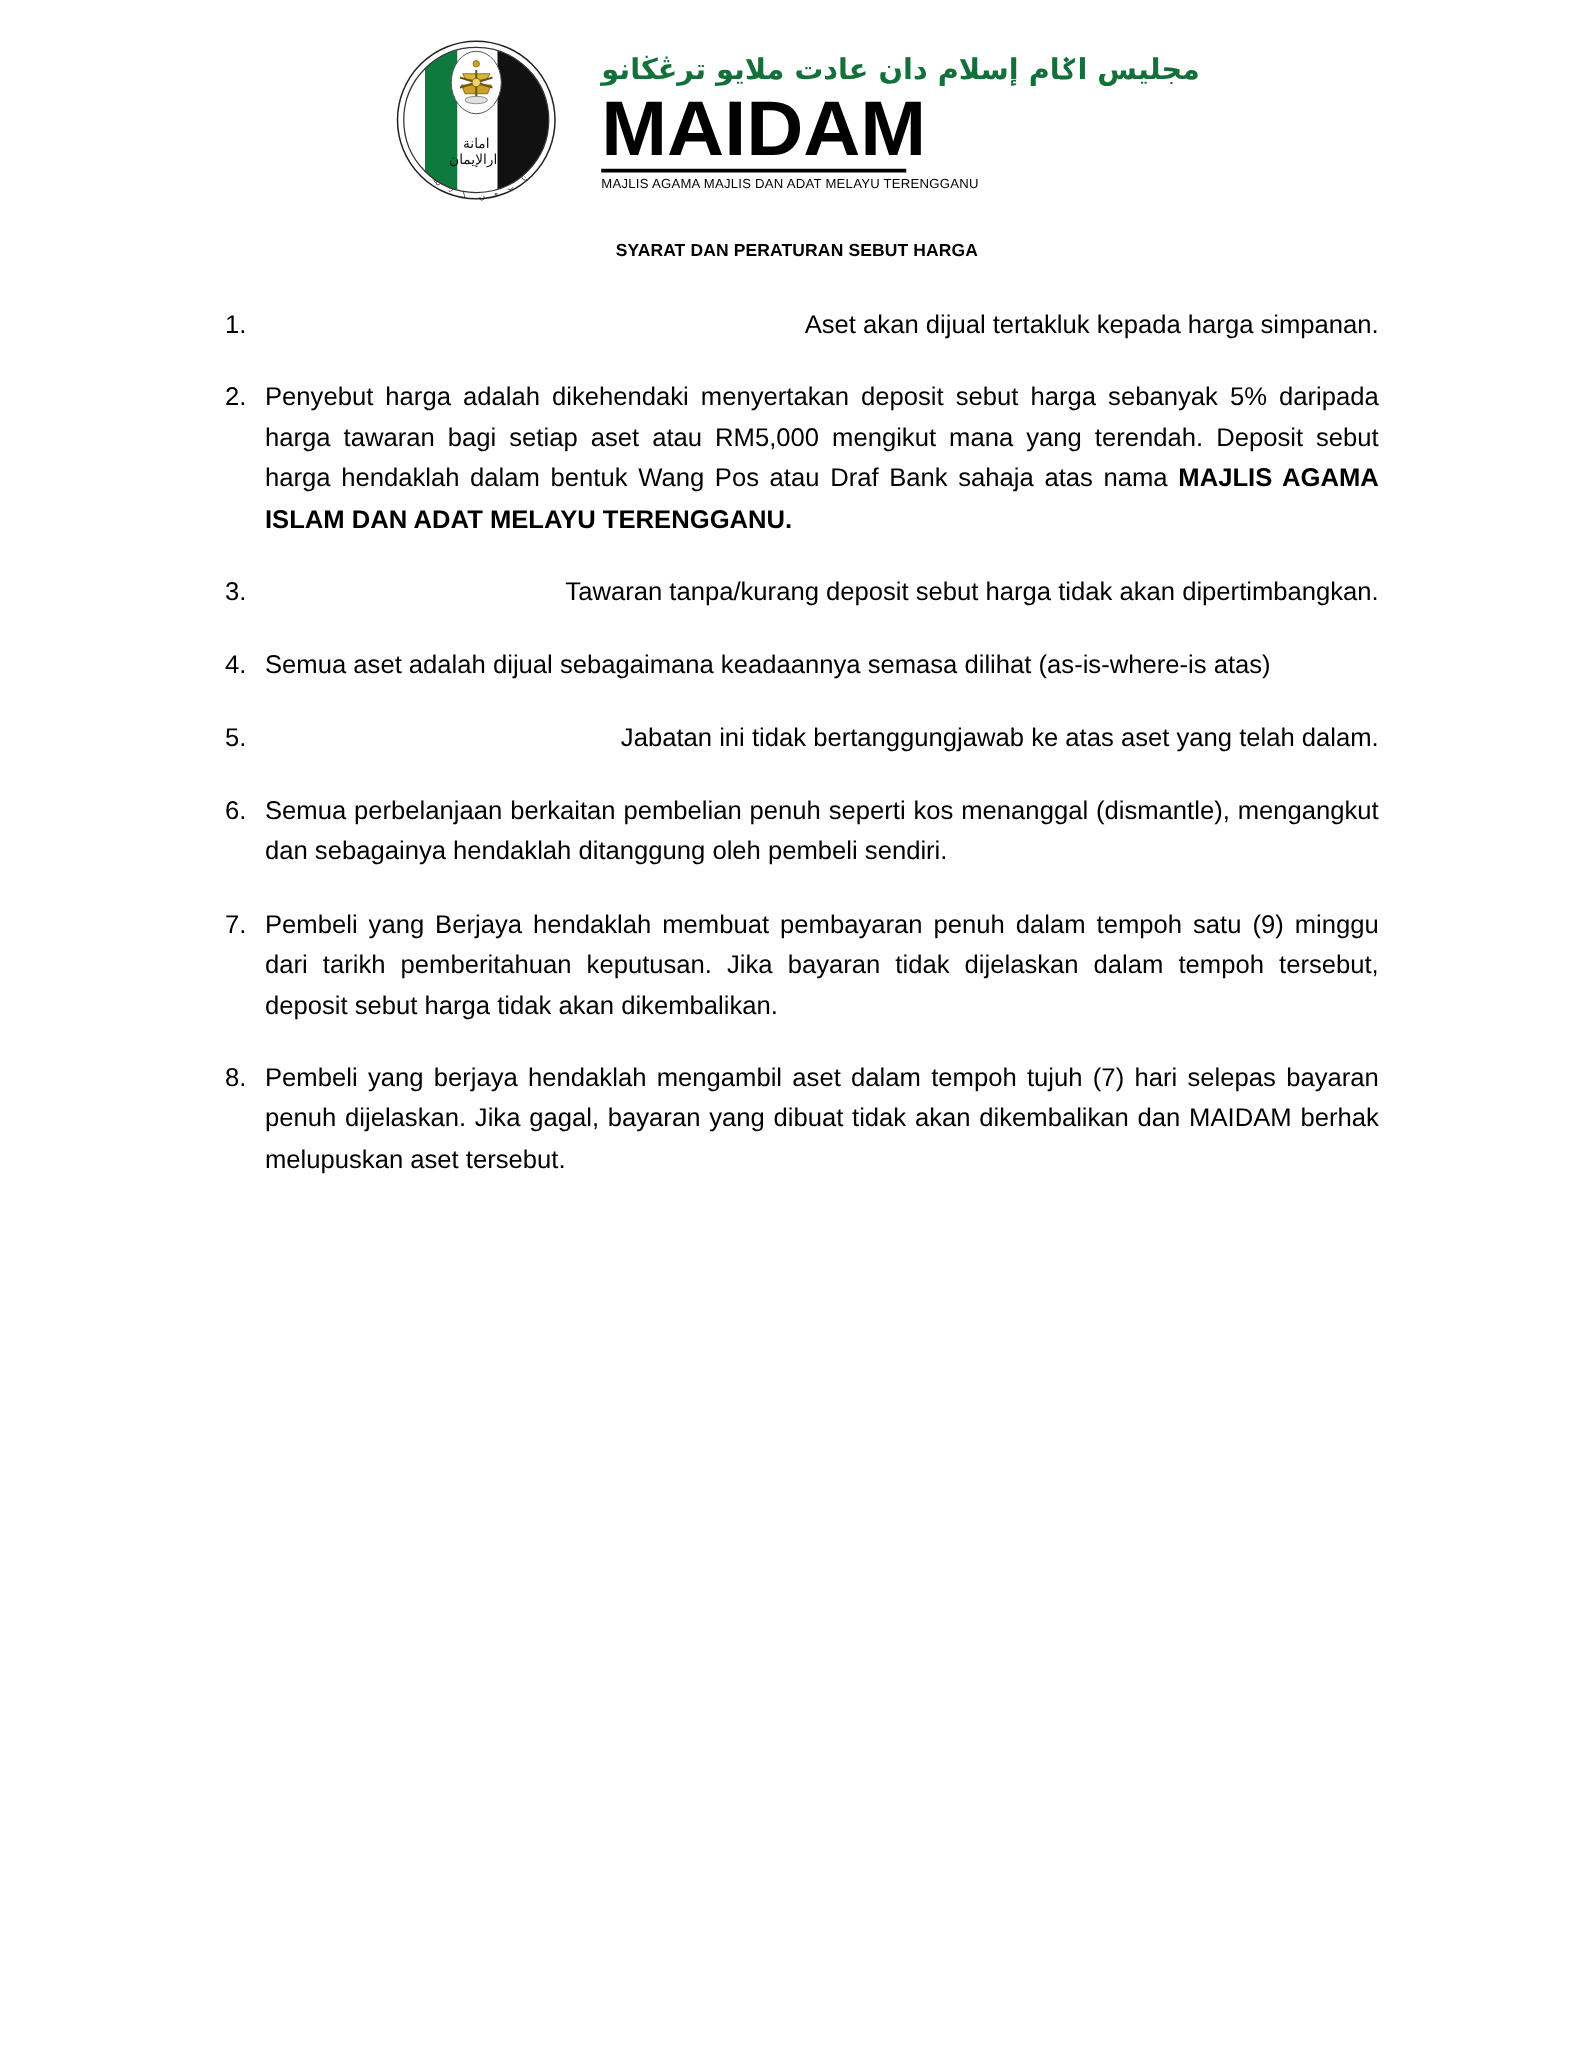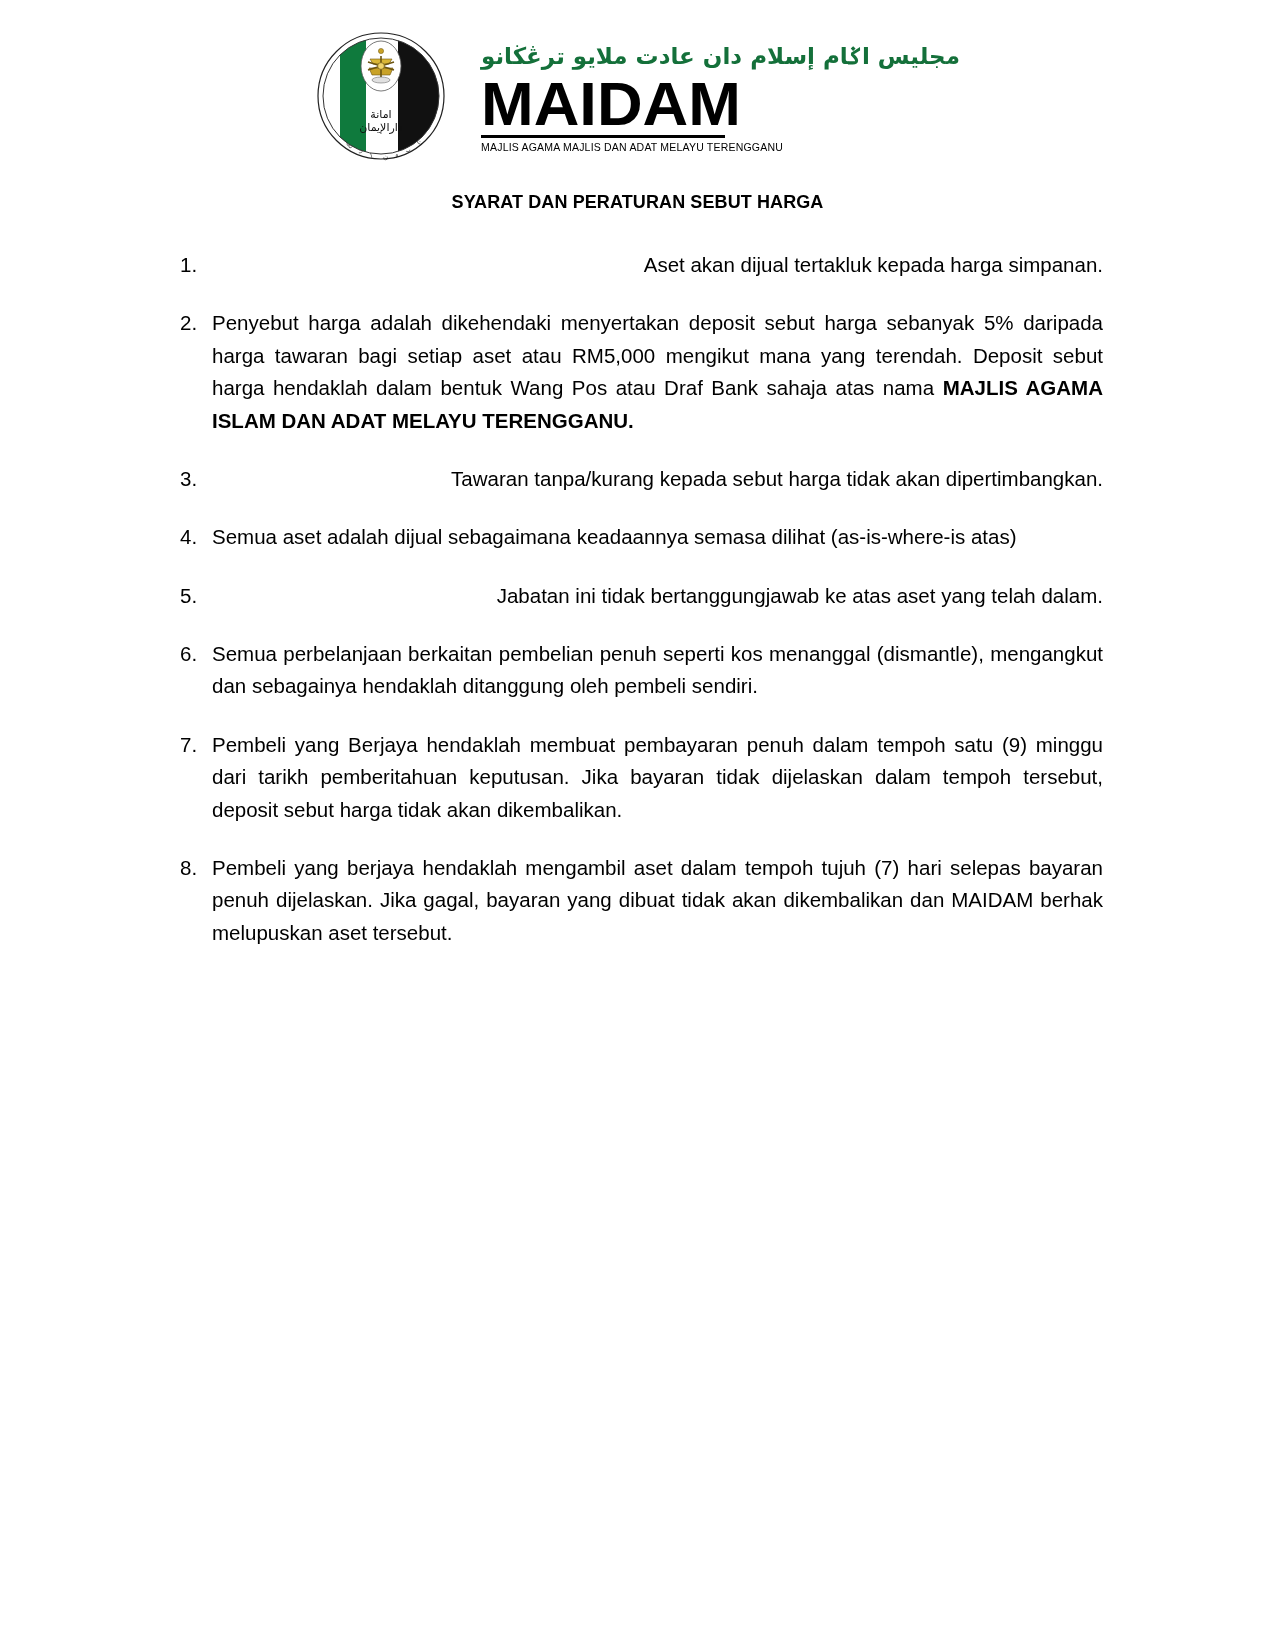--- a/index.html
+++ b/index.html
@@ -83,21 +83,21 @@
     letter-spacing: 0.2px;
     color: #000;
     margin-top: 3px;
     white-space: nowrap;
   }
 
   
   .doc-title {
     text-align: center;
     font-weight: 700;
-    font-size: 18px;
+    font-size: 14px;
     letter-spacing: 0.1px;
     margin-top: 52px;
     color: #000;
   }
 
   
   .terms {
     margin: 0;
     padding: 0;
     list-style: none;
@@ -203,21 +203,21 @@
       <span class="term-body">Aset akan dijual tertakluk kepada harga simpanan.</span>
     </li>
 
     <li class="term">
       <span class="term-num">2.</span>
       <span class="term-body"><span>Penyebut harga adalah dikehendaki menyertakan deposit sebut harga sebanyak 5% daripada harga tawaran bagi setiap aset atau RM5,000 mengikut mana yang terendah. Deposit sebut harga hendaklah dalam bentuk Wang Pos atau Draf Bank sahaja atas nama </span><b>MAJLIS AGAMA ISLAM DAN ADAT MELAYU TERENGGANU.</b></span>
     </li>
 
     <li class="term no-justify">
       <span class="term-num">3.</span>
-      <span class="term-body">Tawaran tanpa/kurang kepada sebut harga tidak akan dipertimbangkan.</span>
+      <span class="term-body">Tawaran tanpa/kurang deposit sebut harga tidak akan dipertimbangkan.</span>
     </li>
 
     <li class="term">
       <span class="term-num">4.</span>
       <span class="term-body">Semua aset adalah dijual sebagaimana keadaannya semasa dilihat (as-is-where-is atas)</span>
     </li>
 
     <li class="term no-justify">
       <span class="term-num">5.</span>
       <span class="term-body">Jabatan ini tidak bertanggungjawab ke atas aset yang telah dalam.</span>

